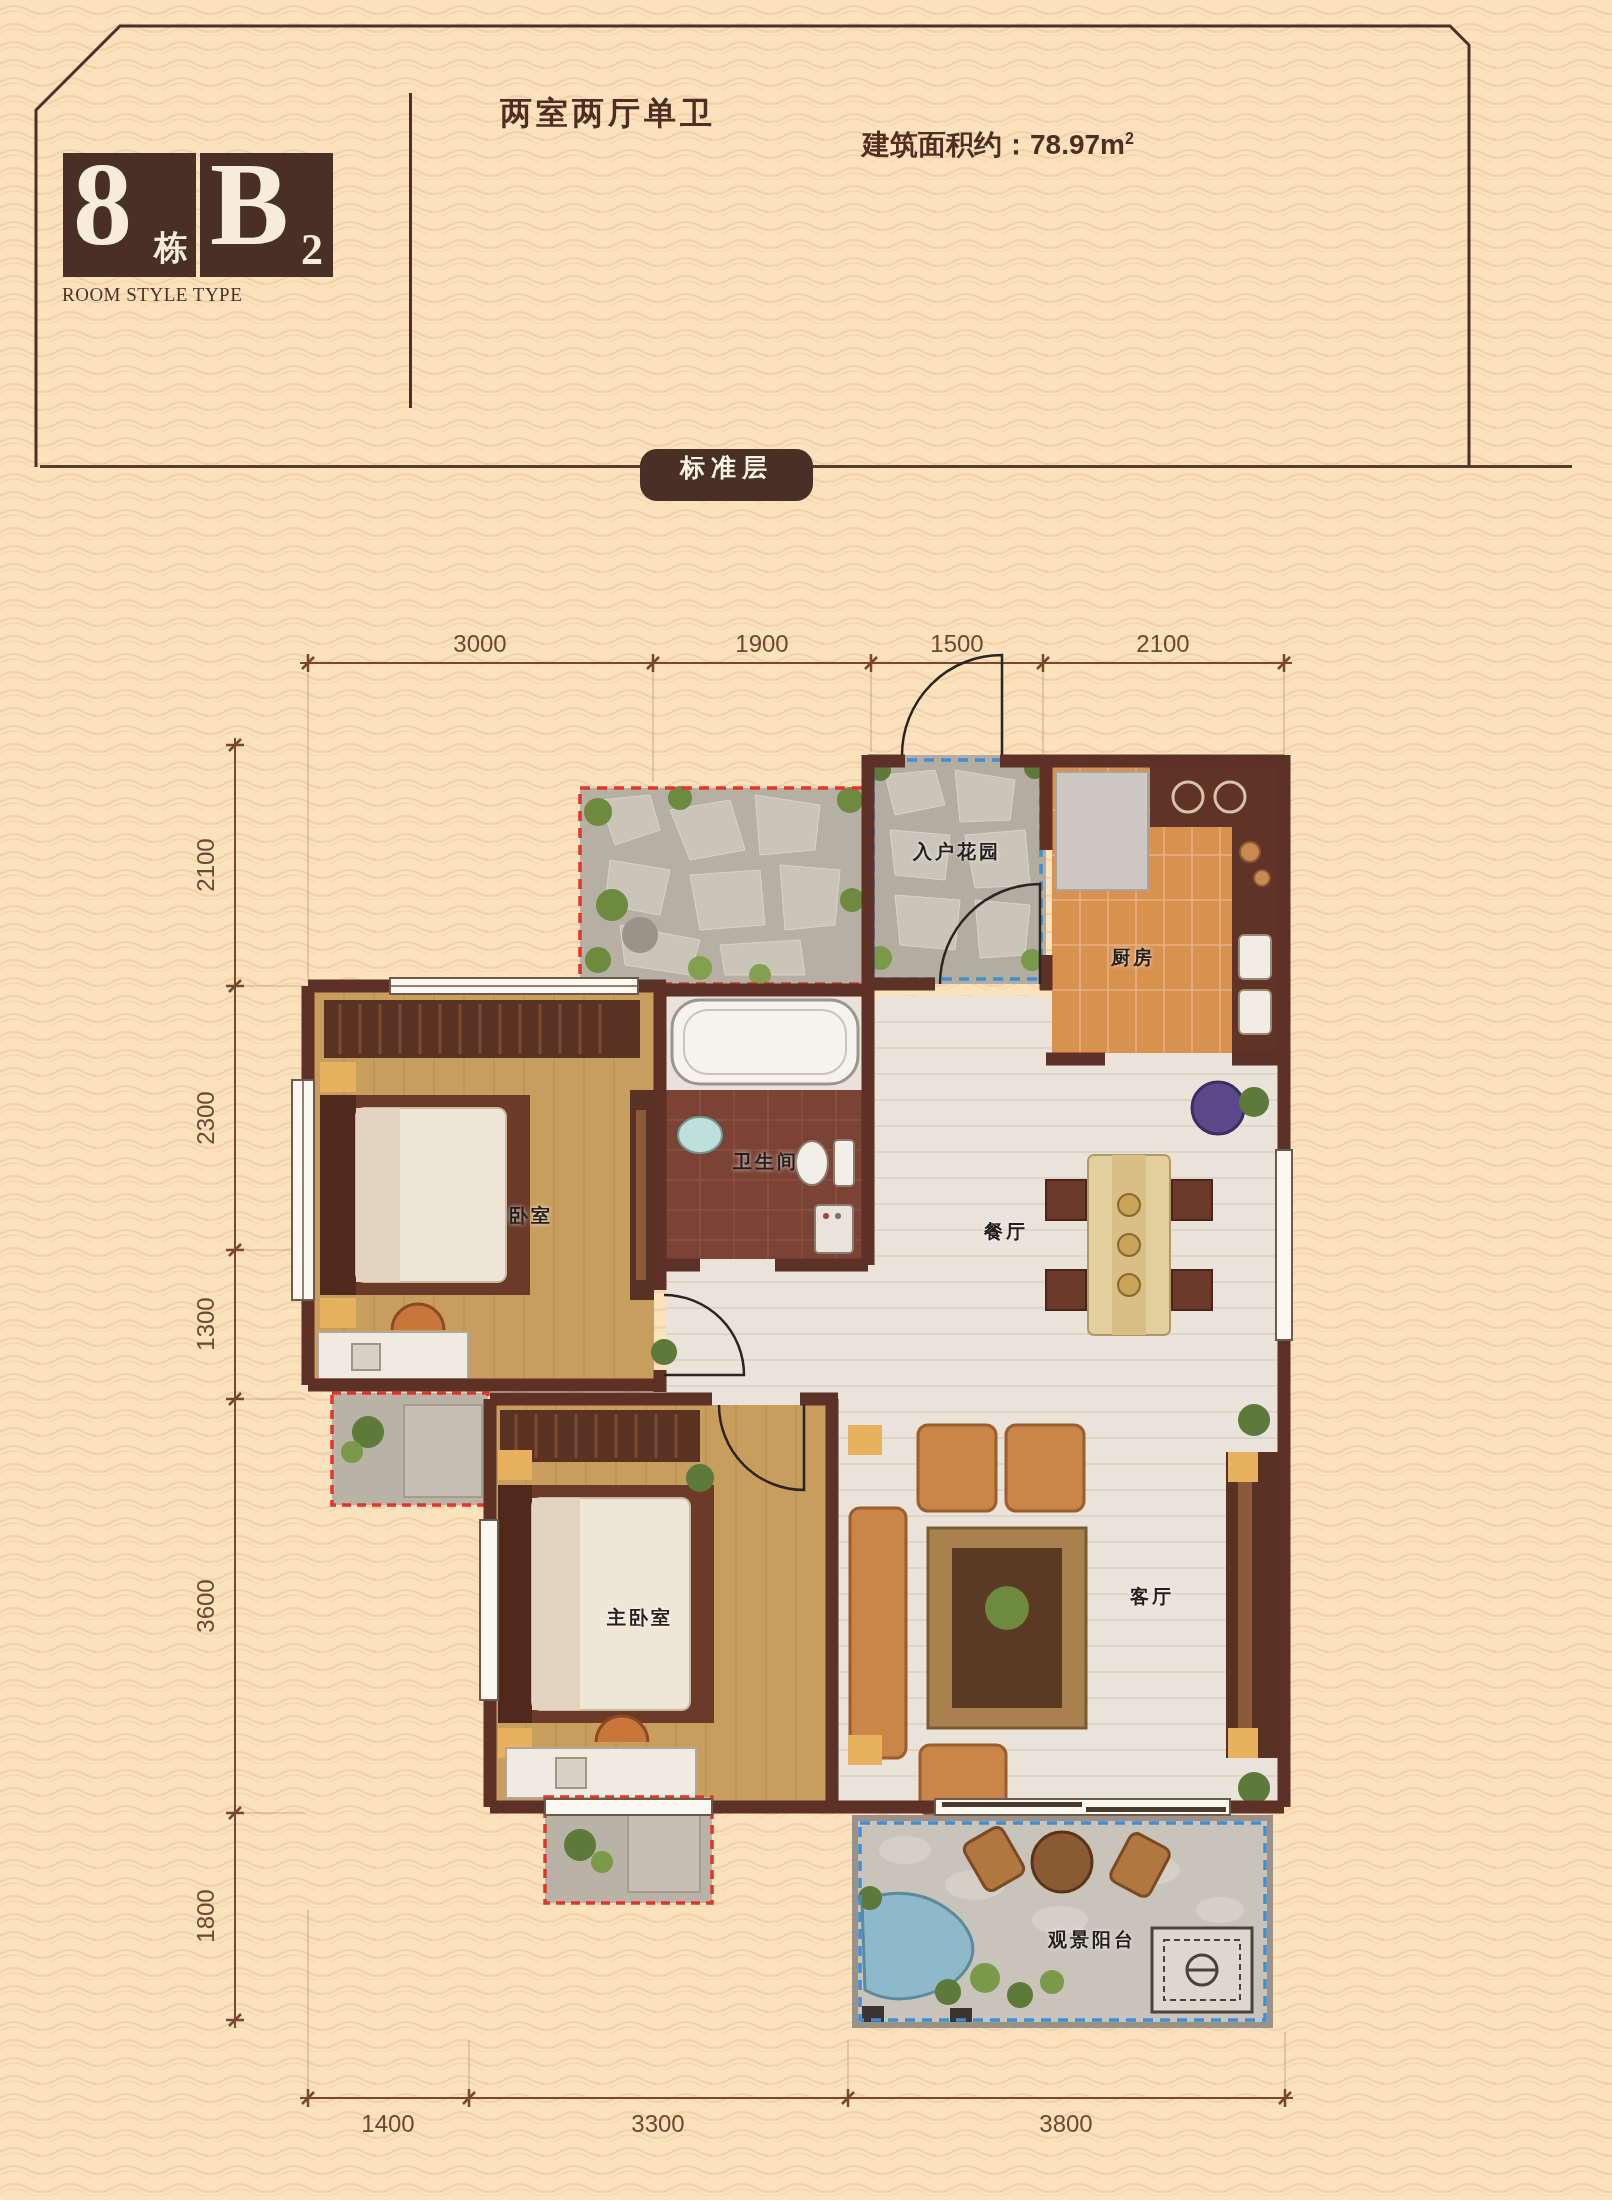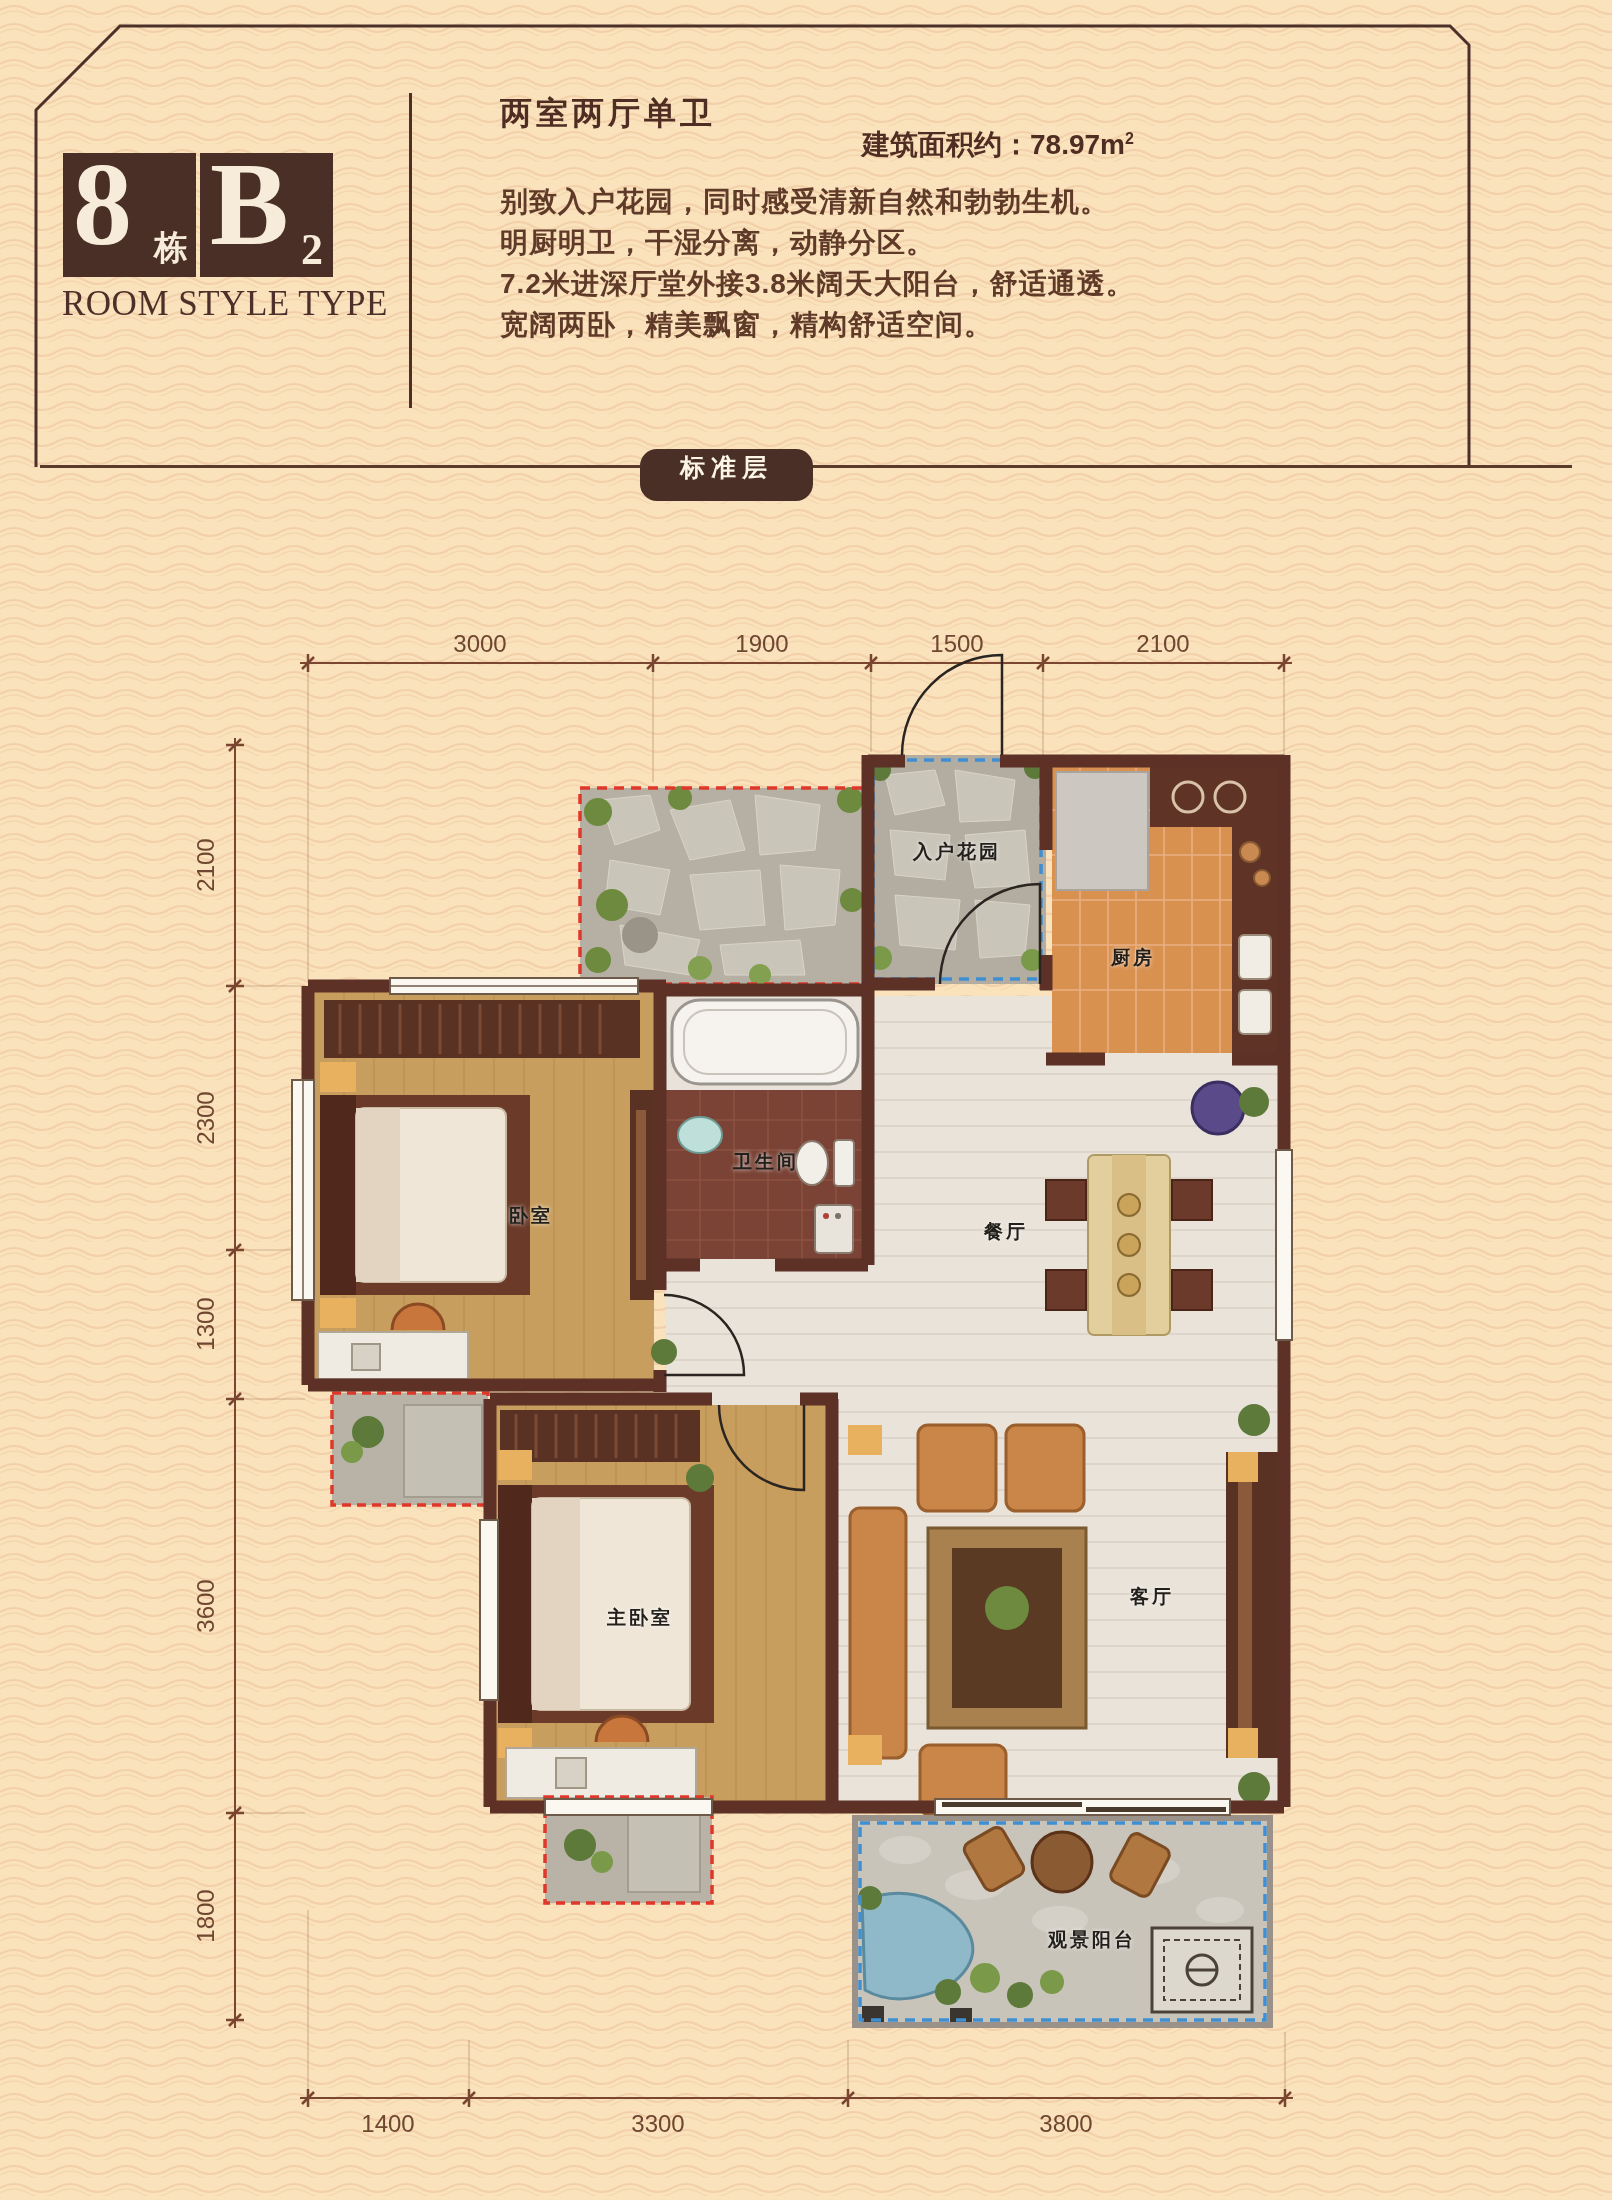--- a/index.html
+++ b/index.html
@@ -8,21 +8,21 @@
   #page svg{display:block;}
   
   #bg-svg{position:absolute;left:0;top:0;z-index:0;}
   #plan-svg{position:absolute;left:0;top:0;z-index:1;}
   .badge-box{position:absolute;left:63px;top:153px;display:flex;gap:4px;z-index:2;}
   .badge-cell{width:133px;height:124px;background:#4a2f26;color:#f7ecd9;position:relative;}
   .badge-num{position:absolute;left:10px;top:-16px;font-family:"Liberation Serif",serif;font-size:118px;font-weight:bold;}
   .badge-suffix{position:absolute;right:8px;bottom:6px;font-size:34px;font-weight:bold;}
   .badge-sub{position:absolute;right:10px;bottom:2px;font-size:44px;font-family:"Liberation Serif",serif;font-weight:bold;}
   .room-style{position:absolute;left:62px;top:284px;width:272px;font-family:"Liberation Serif",serif;
-              font-size:35px;letter-spacing:0.5px;white-space:nowrap;color:#4c3029;z-index:2;}
+              font-size:19px;letter-spacing:0.5px;white-space:nowrap;color:#4c3029;z-index:2;}
   .vdivider{position:absolute;left:409px;top:93px;width:3px;height:315px;background:#4c3029;z-index:2;}
   .title-cn{position:absolute;left:500px;top:92px;font-size:32px;font-weight:bold;letter-spacing:4px;
             color:#4f2d22;font-family:"Liberation Serif",serif;z-index:2;}
   .area-label{position:absolute;left:862px;top:126px;font-size:28px;font-weight:bold;color:#4f2d22;z-index:2;}
   .area-label sup{font-size:16px;}
   .features{position:absolute;left:500px;top:181px;font-size:28px;line-height:41px;font-weight:bold;
             letter-spacing:1px;color:#5f3a28;z-index:2;}
   
   .floor-rule{position:absolute;left:40px;top:465px;width:1532px;height:3px;background:#5a3a2b;z-index:2;}
   .floor-tag{position:absolute;left:640px;top:449px;width:173px;height:52px;background:#4a2f26;color:#fdf6e8;
@@ -488,26 +488,20 @@
       <span class="badge-num">B</span>
       <span class="badge-sub">2</span>
     </div>
   </div>
   <div class="room-style">ROOM STYLE TYPE</div>
   <div class="vdivider"></div>
 
   <div class="title-cn">两室两厅单卫</div>
   <div class="area-label"><span>建筑面积约：78.97</span><span>m</span><sup>2</sup></div>
 
-  <div class="features">
-    <div>别致入户花园，同时感受清新自然和勃勃生机。</div>
-    <div>明厨明卫，干湿分离，动静分区。</div>
-    <div>7.2米进深厅堂外接3.8米阔天大阳台，舒适通透。</div>
-    <div>宽阔两卧，精美飘窗，精构舒适空间。</div>
-  </div>
 
   <div class="floor-rule"></div>
   <div class="floor-tag">标准层</div>
 
   <div class="room-label" style="left:957px;top:852px;">入户花园</div>
   <div class="room-label" style="left:1133px;top:958px;">厨房</div>
   <div class="room-label" style="left:531px;top:1196px;margin-top:20px;">卧室</div>
   <div class="room-label" style="left:766px;top:1162px;">卫生间</div>
   <div class="room-label" style="left:1006px;top:1232px;">餐厅</div>
   <div class="room-label" style="left:640px;top:1618px;">主卧室</div>

